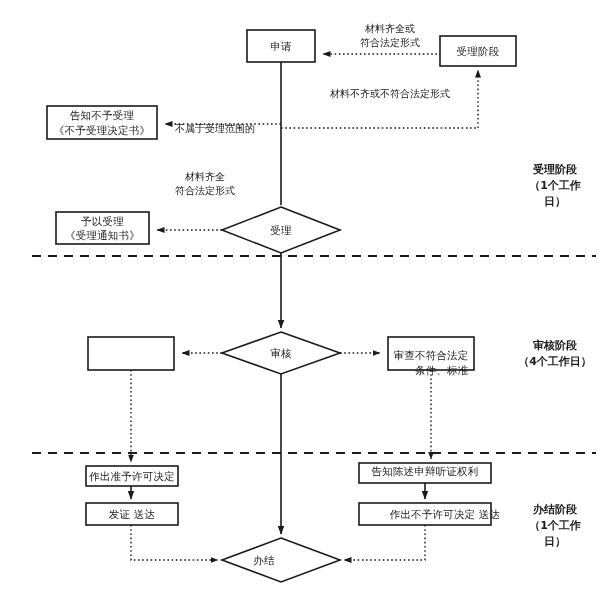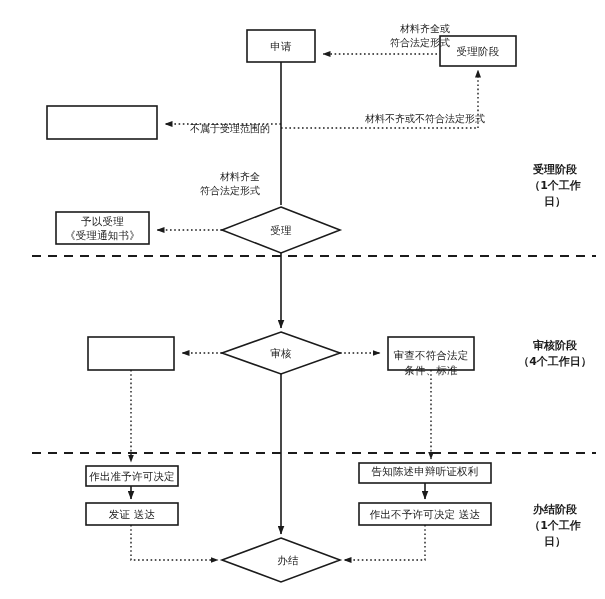--- a/index.html
+++ b/index.html
@@ -14,21 +14,21 @@
     text-align:center;
     color:#1b1b1b;
     font-size:10.5px;
     line-height:1.35;
     letter-spacing:0.2px;
     white-space:pre-line;
     pointer-events:none;
   }
   .edgelabel{
     position:absolute;
-    text-align:right;
+    text-align:center;
     color:#1b1b1b;
     font-size:10px;
     line-height:1.35;
     white-space:pre-line;
   }
   .stagelabel{
     position:absolute;
     text-align:center;
     color:#1b1b1b;
     font-size:11px;
@@ -95,36 +95,38 @@
 
     <path d="M425,483 L425,499" stroke="#1b1b1b" stroke-width="1.6" fill="none" marker-end="url(#ah)"></path>
 
     <polyline points="131,525 131,560 218,560" stroke="#1b1b1b" stroke-width="1.4" fill="none" stroke-dasharray="1.6,2.6" marker-end="url(#ahs)"></polyline>
 
     <polyline points="425,525 425,560 344,560" stroke="#1b1b1b" stroke-width="1.4" fill="none" stroke-dasharray="1.6,2.6" marker-end="url(#ahs)"></polyline>
   </svg>
 
   <div class="nodelabel" style="left:247px;top:30px;width:68px;height:32px;">申请</div>
   <div class="nodelabel" style="left:440px;top:36px;width:76px;height:30px;">受理阶段</div>
+  <div class="nodelabel" style="left:47px;top:106px;width:110px;height:33px;">告知不予受理
+《不予受理决定书》</div>
   <div class="nodelabel" style="left:56px;top:212px;width:93px;height:32px;">予以受理
 《受理通知书》</div>
   <div class="nodelabel diamondlabel" style="left:237px;top:214px;width:88px;height:32px;">受理</div>
   <div class="nodelabel diamondlabel" style="left:237px;top:338px;width:88px;height:30px;">审核</div>
-  <div class="nodelabel" style="left:388px;top:337px;width:86px;height:51px;">审查不符合法定
+  <div class="nodelabel" style="left:388px;top:337px;width:86px;height:51px;text-align:right;">审查不符合法定
 条件、标准</div>
   <div class="nodelabel" style="left:86px;top:466px;width:92px;height:20px;">作出准予许可决定</div>
   <div class="nodelabel" style="left:86px;top:503px;width:92px;height:22px;">发证    送达</div>
   <div class="nodelabel" style="left:359px;top:463px;width:132px;height:16px;">告知陈述申辩听证权利</div>
-  <div class="nodelabel" style="left:359px;top:503px;width:132px;height:22px;">作出不予许可决定    送达</div>
-  <div class="nodelabel diamondlabel" style="left:244px;top:545px;width:88px;height:30px;">办结</div>
+  <div class="nodelabel" style="left:359px;top:503px;width:132px;height:22px;padding-left:20px;">作出不予许可决定    送达</div>
+  <div class="nodelabel diamondlabel" style="left:220px;top:545px;width:88px;height:30px;">办结</div>
 
   <div class="edgelabel" style="left:330px;top:22px;width:120px;">材料齐全或
 符合法定形式</div>
   <div class="edgelabel" style="left:160px;top:90px;width:110px;margin-top:32px;">不属于受理范围的</div>
-  <div class="edgelabel" style="left:295px;top:112px;width:190px;">材料不齐或不符合法定形式</div>
+  <div class="edgelabel" style="left:295px;top:87px;width:190px;">材料不齐或不符合法定形式</div>
   <div class="edgelabel" style="left:150px;top:170px;width:110px;">材料齐全
 符合法定形式</div>
 
   <div class="stagelabel" style="left:512px;top:162px;width:86px;">受理阶段
 （1个工作
 日）</div>
   <div class="stagelabel" style="left:508px;top:338px;width:94px;">审核阶段
 （4个工作日）</div>
   <div class="stagelabel" style="left:512px;top:502px;width:86px;">办结阶段
 （1个工作

